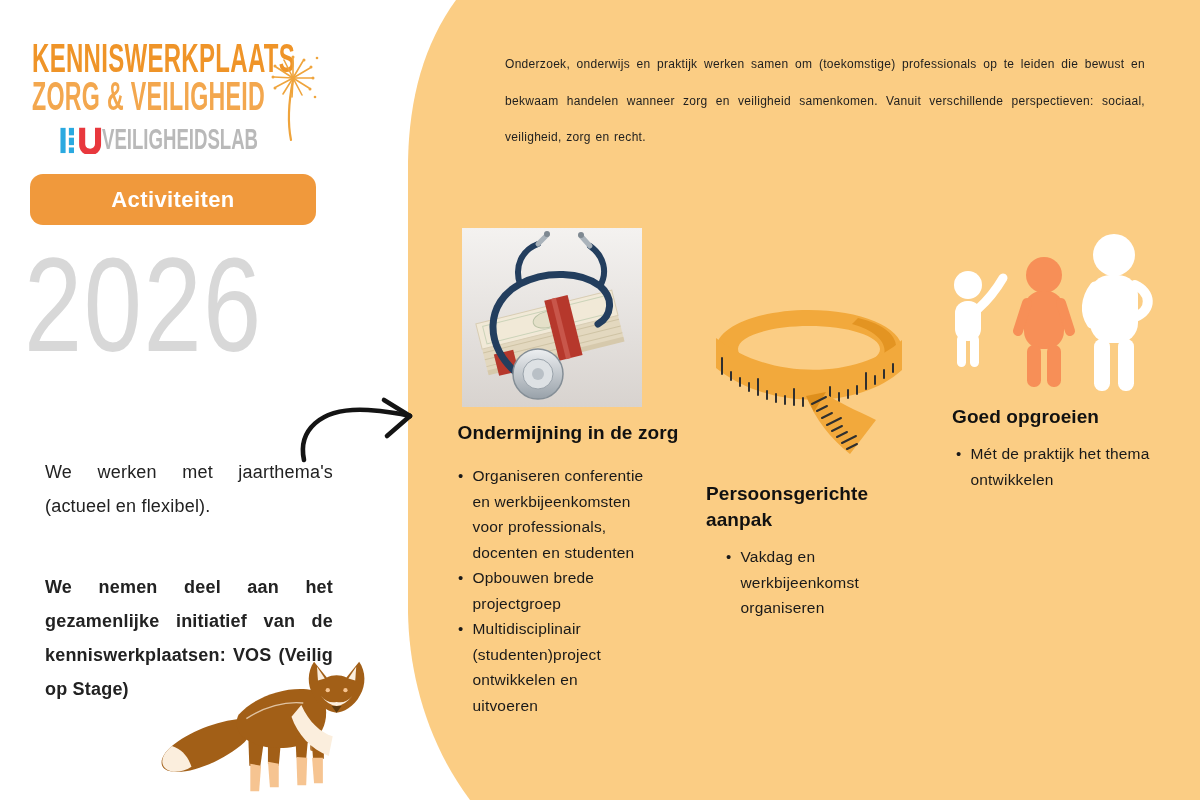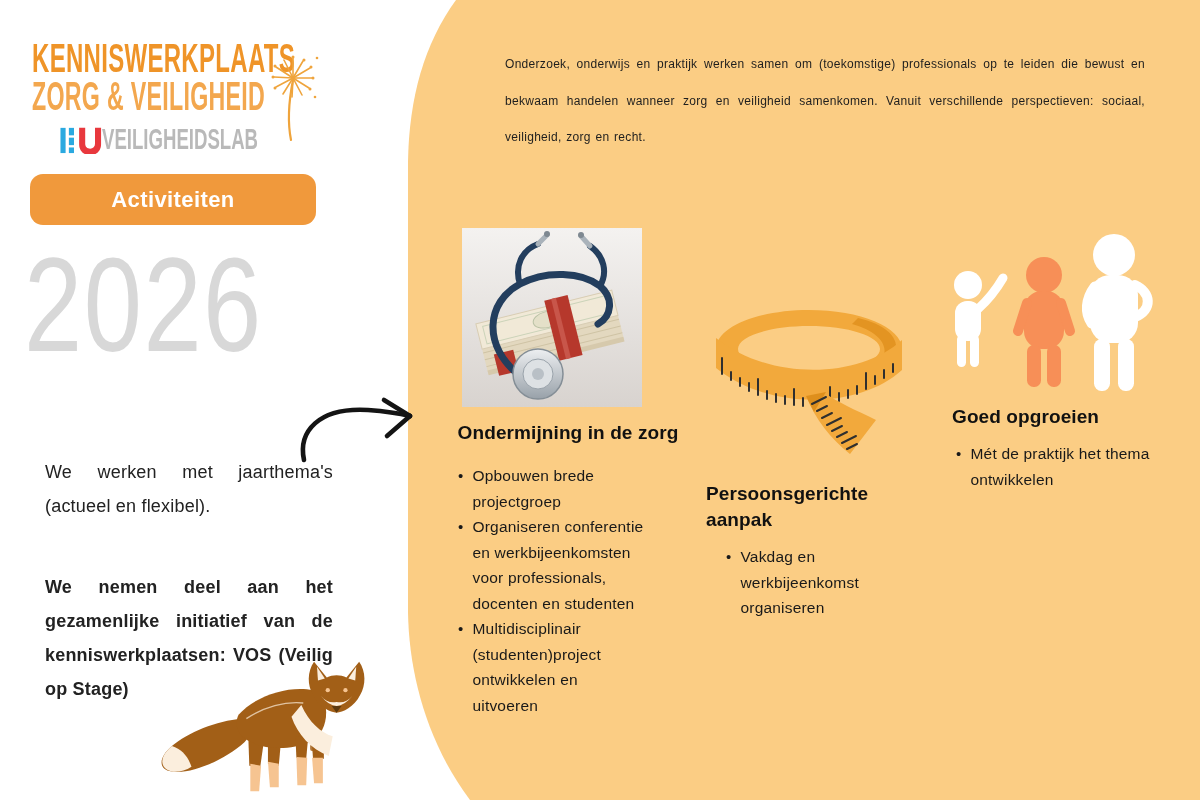--- a/index.html
+++ b/index.html
@@ -206,24 +206,24 @@
     <circle cx="85" cy="6" r="3" fill="#7E8891"></circle>
     <circle cx="119" cy="7" r="3" fill="#7E8891"></circle>
     <circle cx="76" cy="146" r="25" fill="url(#silverGrad)" stroke="#848E96" stroke-width="1.5"></circle>
     <circle cx="76" cy="146" r="15" fill="#DDE1E4" stroke="#9AA3AB"></circle>
     <circle cx="76" cy="146" r="6" fill="#B9C0C6"></circle>
   </svg>
 
   <h3 class="col-title t1">Ondermijning in de zorg</h3>
   <ul class="blist b1">
     <li>
+        <span>Organiseren conferentie en werkbijeenkomsten voor professionals, docenten en studenten</span>
+      </li>
+    <li>
         <span>Opbouwen brede projectgroep</span>
-      </li>
-    <li>
-        <span>Organiseren conferentie en werkbijeenkomsten voor professionals, docenten en studenten</span>
       </li>
     <li>
         <span>Multidisciplinair (studenten)project ontwikkelen en uitvoeren</span>
       </li>
   </ul>
 
   <svg class="tape" width="200" height="205" viewBox="0 0 200 205">
     <path fill-rule="evenodd" style="fill:var(--tape-orange,#F2A93C)" d="M101,14 C152,14 194,31 194,53 C194,75 152,92 101,92 C50,92 8,75 8,53 C8,31 50,14 101,14 Z
          M101,30 C140,30 172,40 172,53 C172,66 140,76 101,76 C62,76 30,66 30,53 C30,40 62,30 101,30 Z"></path>
     <path d="M150,22 C176,28 190,40 188,54 L176,60 C180,46 166,34 144,28 Z" style="fill:var(--tape-shadow,#DE8F1C)" opacity=".8"></path>

